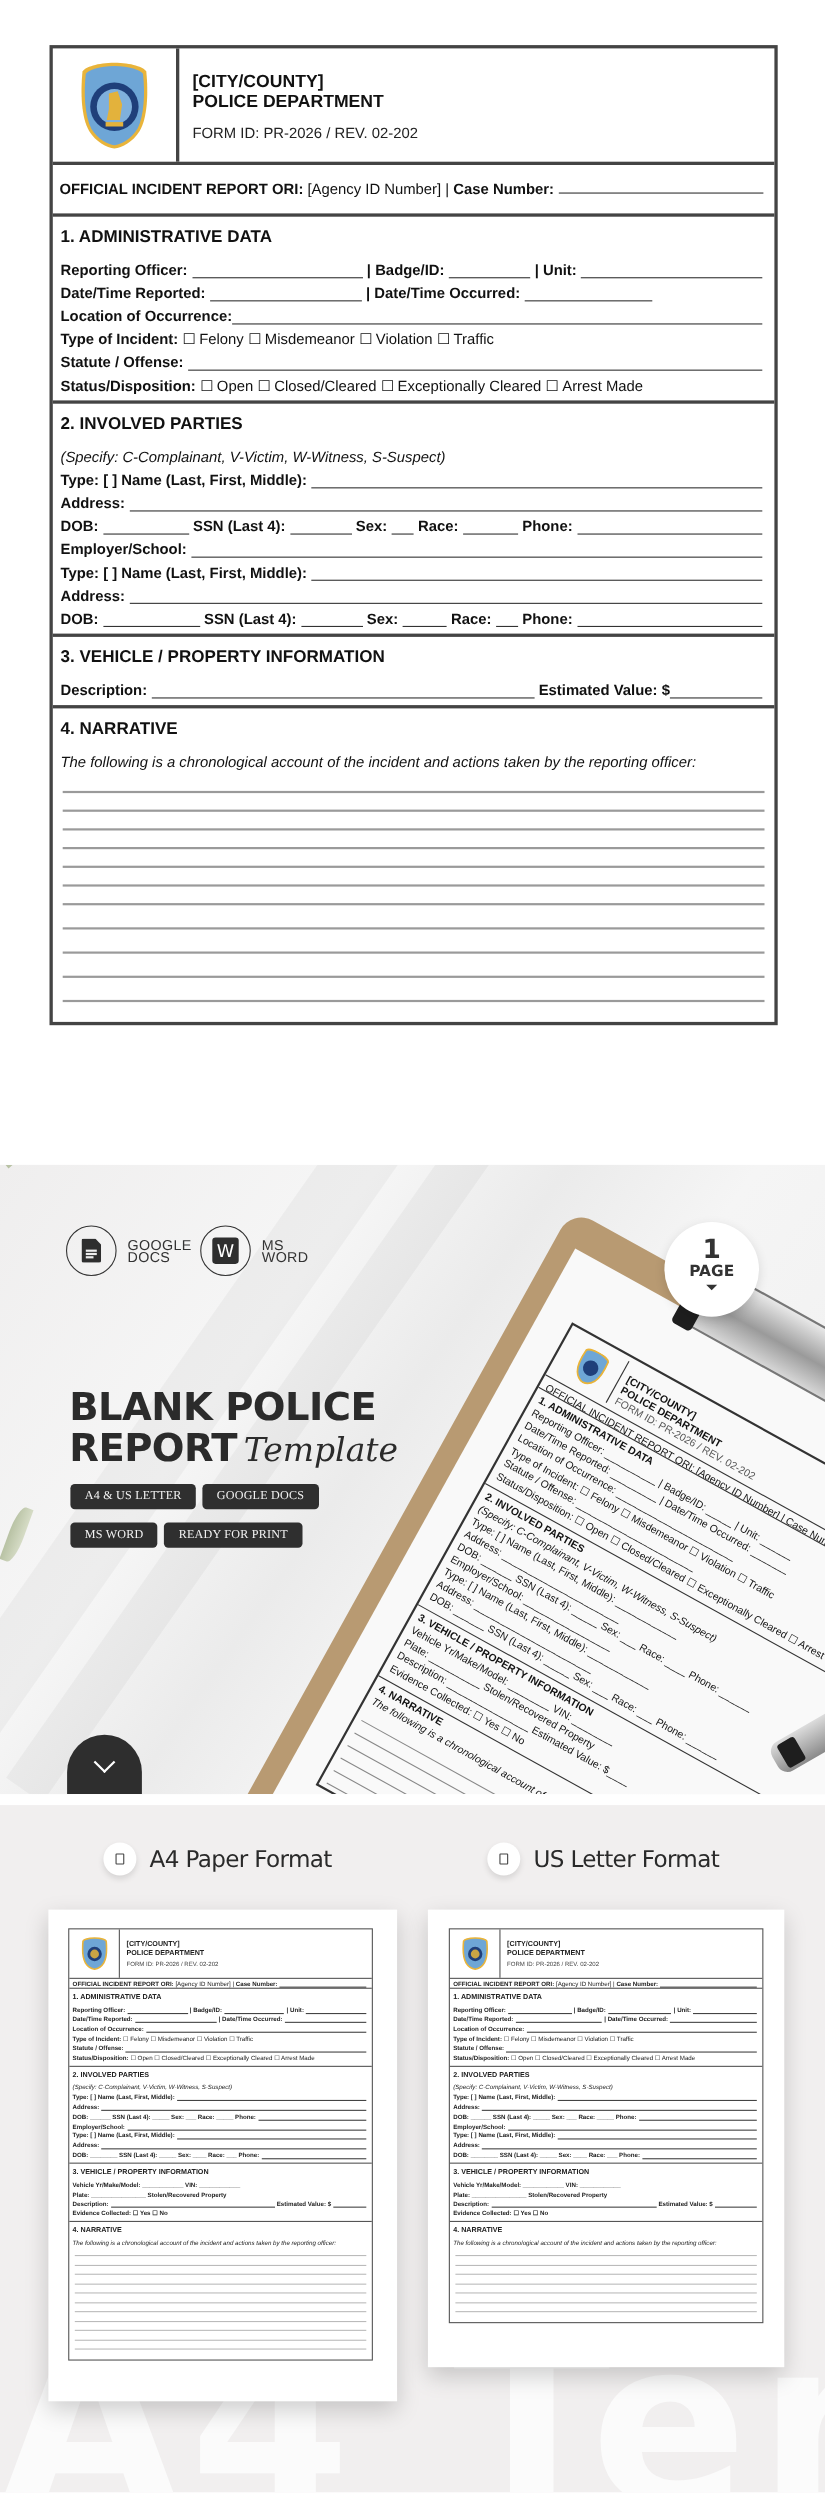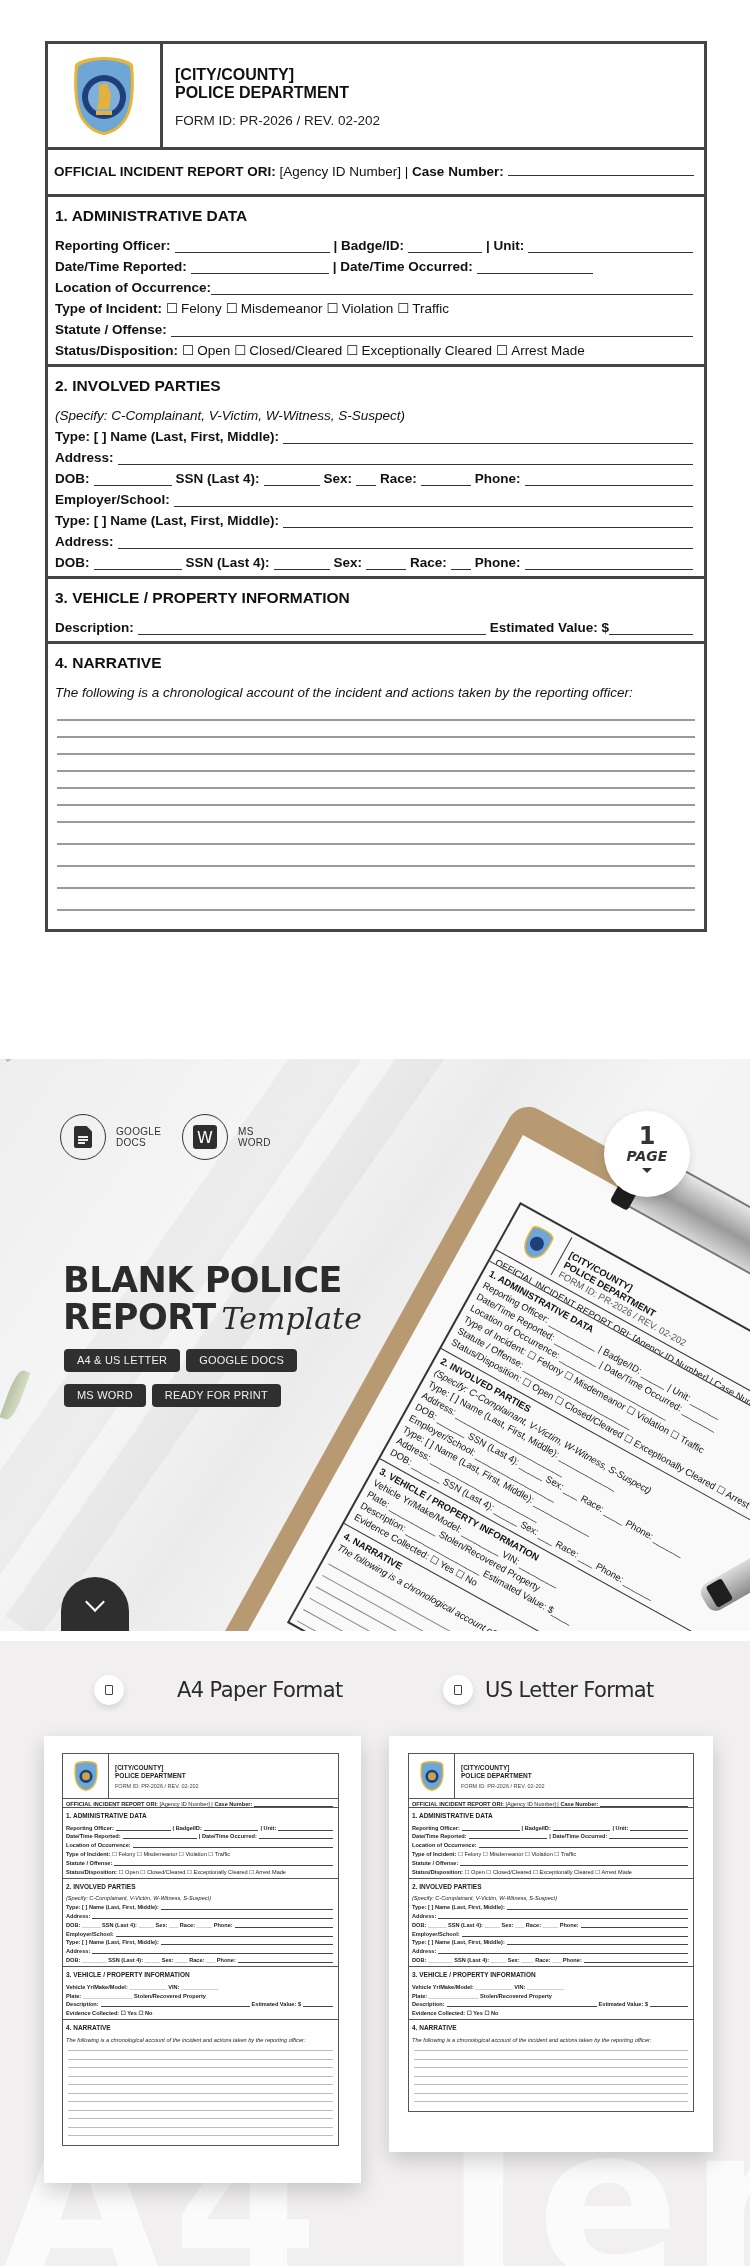--- a/index.html
+++ b/index.html
@@ -28,44 +28,44 @@
   .narr-lines { margin-top: 4px; padding: 0 2px 12px 2px; }
   .narr-line { border-bottom: 2px solid #9a9a9a; height: 17px; }
 
   
   .hero { position: absolute; left: 0; top: 1059px; width: 750px; height: 572px; overflow: hidden;
           background: linear-gradient(125deg, #efeeee 0%, #f6f6f6 30%, #ebebeb 45%, #f5f5f5 60%, #eeeeee 100%); }
   .shadow-streak { position: absolute; background: rgba(0,0,0,0.035); transform: rotate(35deg); width: 60px; height: 900px; }
   .leaf { position: absolute; background: linear-gradient(90deg, #b8c2a4, #d6dcc6); border-radius: 50% 0; }
   .fmt-badge { position: absolute; display: flex; align-items: center; }
   .fmt-circle { width: 46px; height: 46px; border: 1.5px solid #333; border-radius: 50%; display: flex; align-items: center; justify-content: center; }
-  .fmt-label { font-size: 10px; line-height: 11px; margin-left: 10px; color: #333; letter-spacing: 0.3px; }
+  .fmt-label { font-size: 13px; line-height: 11px; margin-left: 10px; color: #333; letter-spacing: 0.3px; }
   .gdoc-glyph { width: 18px; height: 22px; background: #2e2e2e; border-radius: 2px; position: relative; clip-path: polygon(0 0, 70% 0, 100% 25%, 100% 100%, 0 100%); }
   .gdoc-glyph i { position: absolute; left: 4px; width: 10px; height: 1.5px; background: #eee; }
   .word-glyph { width: 24px; height: 24px; background: #2e2e2e; border-radius: 3px; color: #fff; font-size: 16px; font-family: "DejaVu Sans", sans-serif; display: flex; align-items: center; justify-content: center; }
   .hero-title { position: absolute; left: 63px; top: 203px; font-family: "DejaVu Sans", sans-serif; font-weight: bold; font-size: 35px; line-height: 37px; color: #2b2b2b; letter-spacing: -0.5px; }
   .hero-script { font-family: "DejaVu Serif", serif; font-style: italic; font-weight: normal; font-size: 30px; margin-left: 6px; letter-spacing: 0; }
   .tags { position: absolute; left: 64px; top: 290px; width: 300px; }
-  .tag-row { display: flex; margin-bottom: 12px; }
+  .tag-row { display: flex; margin-bottom: 12px; font-family: Liberation Serif, serif; }
   .tag { background: #2f2f2f; color: #f2f2f2; font-size: 11px; letter-spacing: 0.2px; padding: 0 13px; height: 23px; line-height: 23px; border-radius: 4px; margin-right: 6px; white-space: nowrap; }
   .scroll-btn { position: absolute; left: 61px; top: 518px; width: 68px; height: 60px; background: #2e2e2e; border-radius: 34px 34px 0 0; display: flex; justify-content: center; padding-top: 18px; }
   .chev { width: 14px; height: 14px; border-right: 2px solid #fff; border-bottom: 2px solid #fff; transform: rotate(45deg); }
 
   .clipboard { position: absolute; left: 300px; top: 80px; width: 560px; height: 640px; background: #b89a72; border-radius: 22px; transform: rotate(29deg); transform-origin: top left; left: 520px; top: 40px; }
   .cb-paper { position: absolute; left: 20px; top: 30px; right: 20px; bottom: 0; background: #f9f9f9; }
   .cb-form { position: absolute; left: 30px; top: 60px; width: 470px; border: 2px solid #333; font-size: 9.5px; }
   .cb-form .r { border-bottom: 1.5px solid #333; padding: 4px 6px; }
   .cb-form .l { height: 13px; white-space: nowrap; overflow: hidden; }
   .cb-narr { height: 13px; border-bottom: 1px solid #888; }
   .cb-clip { position: absolute; left: 130px; top: -18px; width: 250px; height: 60px; border-radius: 6px; background: linear-gradient(180deg, #e8e8e8, #9a9a9a 55%, #d6d6d6); border: 2px solid #777; }
   .cb-clip::before, .cb-clip::after { content: ""; position: absolute; top: 6px; width: 20px; height: 56px; background: #1e1e1e; border-radius: 4px; }
   .cb-clip::before { left: -4px; } .cb-clip::after { right: -4px; }
   .page-badge { position: absolute; left: 604px; top: 52px; width: 86px; height: 86px; background: #fff; border-radius: 50%; box-shadow: 0 3px 10px rgba(0,0,0,0.12); text-align: center; font-family: "DejaVu Sans", sans-serif; font-weight: bold; color: #333; }
   .page-badge .n { font-size: 24px; line-height: 26px; margin-top: 12px; }
-  .page-badge .p { font-size: 14px; line-height: 14px; font-style: italic; }
+  .page-badge .p { font-size: 14px; line-height: 14px; }
   .page-badge .tri { width: 0; height: 0; margin: 5px auto 0; border-left: 5px solid transparent; border-right: 5px solid transparent; border-top: 5px solid #333; }
   .marker { position: absolute; left: 700px; top: 510px; width: 70px; height: 30px; background: linear-gradient(180deg, #dcdcdc, #8a8a8a); border-radius: 10px; transform: rotate(-30deg); }
   .marker::after { content: ""; position: absolute; left: 8px; top: 3px; width: 18px; height: 24px; background: #1e1e1e; border-radius: 3px; }
 
   
   .formats { position: absolute; left: 0; top: 1641px; width: 750px; height: 625px; background: #f1efef; overflow: hidden; }
   .wm { position: absolute; left: 0; top: 440px; font-family: "DejaVu Sans", sans-serif; font-weight: bold; font-size: 210px; color: #fbfbfb; letter-spacing: 10px; white-space: nowrap; }
   .fmt-head { position: absolute; top: 34px; display: flex; align-items: center; }
   .fmt-icon { width: 30px; height: 30px; border-radius: 50%; background: #fff; box-shadow: 0 3px 6px rgba(0,0,0,0.12); display: flex; align-items: center; justify-content: center; }
   .fmt-icon i { width: 8px; height: 10px; border: 1.3px solid #444; border-radius: 1px; display: block; }
@@ -348,21 +348,21 @@
   </div>
 
   <div class="scroll-btn">
     <div class="chev"></div>
   </div>
 </div>
 
 <div class="formats">
   <div class="wm">A4 Tem</div>
 
-  <div class="fmt-head" style="left:94px;gap:41px;">
+  <div class="fmt-head" style="left:94px;">
     <div class="fmt-icon">
         <i></i>
       </div>
     <span class="fmt-title">A4 Paper Format</span>
   </div>
   <div class="fmt-head" style="left:443px;">
     <div class="fmt-icon">
         <i></i>
       </div>
     <span class="fmt-title">US Letter Format</span>

